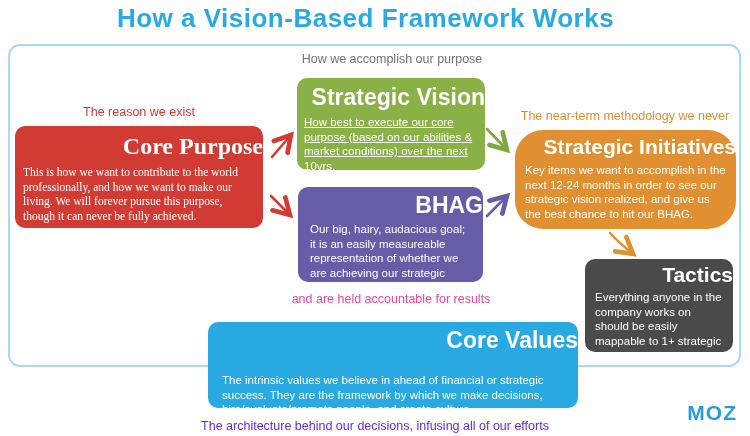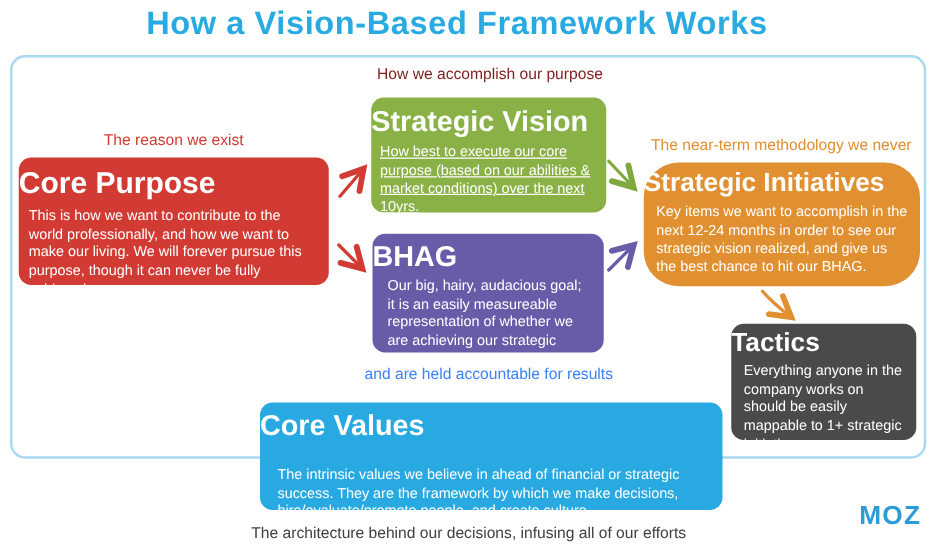--- a/index.html
+++ b/index.html
@@ -42,21 +42,21 @@
     z-index: 3;
   }
 
   .box {
     position: absolute;
     border-radius: 10px;
     color: #ffffff;
     z-index: 2;
   }
   .box .heading {
-    text-align: left;
+    text-align: right;
     font-weight: bold;
     color: #ffffff;
   }
   .box .body {
     color: #ffffff;
     font-size: 11.5px;
     line-height: 1.28;
     text-align: left;
   }
 
@@ -70,44 +70,44 @@
   
   .box-core-purpose { left: 15px; top: 126px; width: 248px; height: 102px; }
   .box-core-purpose .heading { margin-top: 7px; font-size: 24px; }
   .box-core-purpose .body { margin-top: 5px; padding: 0 8px; }
   .ann-core-purpose { left: 15px; top: 105px; width: 248px; color: #d23b33; }
 
   
   .box-strategic-vision { left: 297px; top: 78px; width: 188px; height: 92px; }
   .box-strategic-vision .heading { margin-top: 6px; font-size: 23px; }
   .box-strategic-vision .body { margin-top: 4px; padding: 0 7px; text-decoration: underline; }
-  .ann-strategic-vision { left: 287px; top: 52px; width: 210px; color: #7f1d1d; }
+  .ann-strategic-vision { left: 287px; top: 52px; width: 210px; color: #737373; }
 
   
   .box-bhag { left: 298px; top: 187px; width: 185px; height: 95px; }
   .box-bhag .heading { margin-top: 5px; font-size: 23px; }
   .box-bhag .body { margin-top: 3px; padding: 0 12px; }
-  .ann-bhag { left: 281px; top: 292px; width: 220px; color: #3b82f6; }
+  .ann-bhag { left: 281px; top: 292px; width: 220px; color: #ec4899; }
 
   
   .box-strategic-initiatives { left: 515px; top: 130px; width: 221px; height: 99px; border-radius: 28px; }
   .box-strategic-initiatives .heading { margin-top: 5px; font-size: 21px; }
   .box-strategic-initiatives .body { margin-top: 4px; padding: 0 10px; }
   .ann-strategic-initiatives { left: 505px; top: 109px; width: 240px; color: #e09030; }
 
   
   .box-tactics { left: 585px; top: 259px; width: 148px; height: 93px; }
   .box-tactics .heading { margin-top: 4px; font-size: 21px; }
   .box-tactics .body { margin-top: 3px; padding: 0 10px; }
 
   
   .box-core-values { left: 208px; top: 322px; width: 370px; height: 86px; }
   .box-core-values .heading { margin-top: 5px; font-size: 23px; }
   .box-core-values .body { margin-top: 19px; padding: 0 14px; }
-  .ann-core-values { left: 0px; top: 419px; width: 750px; color: #404040; }
+  .ann-core-values { left: 0px; top: 419px; width: 750px; color: #6d28d9; }
 
   .logo {
     position: absolute;
     right: 13px; top: 401px;
     font-size: 21px;
     font-weight: bold;
     letter-spacing: 1px;
     color: #2b9cd7;
     z-index: 2;
   }
@@ -142,21 +142,21 @@
     <line x1="487" y1="216" x2="506" y2="197" stroke="#675ca8" stroke-width="2.6" stroke-linecap="round" marker-end="url(#head-purple)"></line>
     <path d="M610,233 Q618,242 632,253" fill="none" stroke="#e09030" stroke-width="2.6" stroke-linecap="round" marker-end="url(#head-orange)"></path>
   </svg>
 
   <div class="annotation ann-core-purpose">The reason we exist</div>
   <div class="annotation ann-strategic-vision">How we accomplish our purpose</div>
   <div class="annotation ann-strategic-initiatives">The near-term methodology we never</div>
   <div class="annotation ann-bhag">and are held accountable for results</div>
   <div class="annotation ann-core-values">The architecture behind our decisions, infusing all of our efforts</div>
 
-  <div class="box box-core-purpose" style="background-color: rgb(210, 59, 51);">
+  <div class="box box-core-purpose" style="background-color: rgb(210, 59, 51); font-family: Liberation Serif, serif;">
     <div class="heading">Core Purpose</div>
     <div class="body">This is how we want to contribute to the world professionally, and how we want to make our living. We will forever pursue this purpose, though it can never be fully achieved.</div>
   </div>
 
   <div class="box box-strategic-vision" style="background-color: rgb(138, 177, 70);">
     <div class="heading">Strategic Vision</div>
     <div class="body">How best to execute our core purpose (based on our abilities &amp; market conditions) over the next 10yrs.</div>
   </div>
 
   <div class="box box-bhag" style="background-color: rgb(103, 92, 168);">

